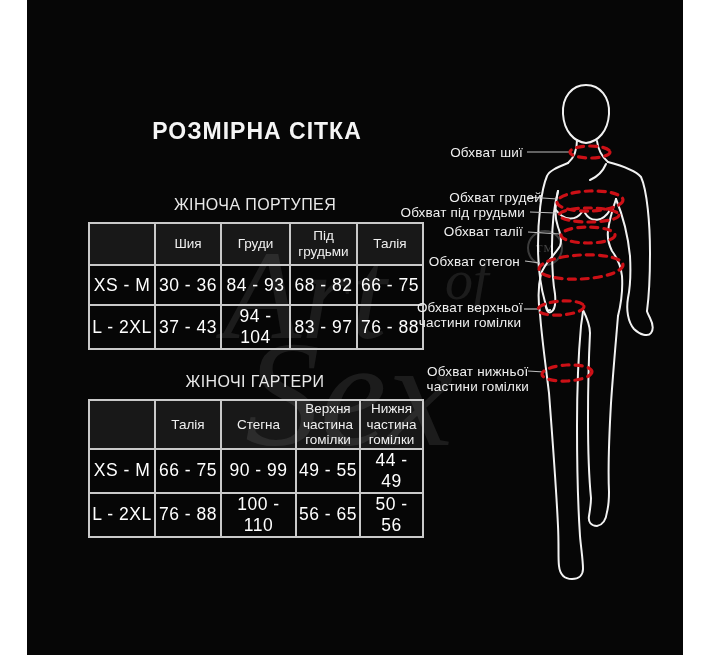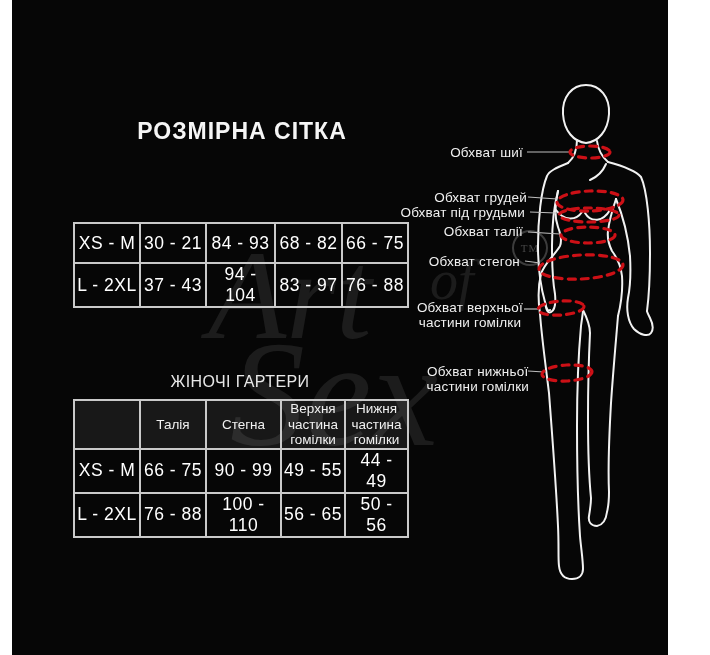--- a/index.html
+++ b/index.html
@@ -2,21 +2,21 @@
 <html><head>
 <meta charset="utf-8">
 <style>
   html,body{margin:0;padding:0;}
   body{
     width:710px;height:655px;position:relative;overflow:hidden;
     background:#ffffff;
     font-family:"Liberation Sans",sans-serif;
   }
   .panel{
-    position:absolute;left:12px;top:0;width:656px;height:655px;
+    position:absolute;left:27px;top:0;width:656px;height:655px;
     background:#060606;overflow:hidden;
   }
   .main-title{
     position:absolute;left:60px;top:118px;width:340px;
     text-align:center;color:#f5f5f5;font-size:23px;font-weight:bold;
     letter-spacing:1px;
   }
   .tbl-title{
     position:absolute;left:61px;width:334px;text-align:center;
     color:#e8e8e8;font-size:16px;letter-spacing:.4px;
@@ -61,32 +61,40 @@
 
 <div class="panel">
 
   <div class="main-title">РОЗМІРНА СІТКА</div>
 
   <div class="watermark wm-art">Art</div>
   <div class="watermark wm-of">of</div>
   <div class="watermark wm-sex">Sex</div>
   <div class="watermark wm-tm">ТМ</div>
 
+  <div class="tbl-title" style="top:196px;">ЖІНОЧА ПОРТУПЕЯ</div>
   <table class="size" style="top:222px;">
     <colgroup>
         <col style="width:66px">
         <col style="width:66px">
         <col style="width:69px">
         <col style="width:67px">
         <col style="width:66px">
       </colgroup>
     <tbody>
+        <tr class="hdr">
+      <th></th>
+      <th>Шия</th>
+      <th>Груди</th>
+      <th>Під грудьми</th>
+      <th>Талія</th>
+    </tr>
     <tr>
       <td>XS - M</td>
-      <td>30 - 21</td>
+      <td>30 - 36</td>
       <td>84 - 93</td>
       <td>68 - 82</td>
       <td>66 - 75</td>
     </tr>
     <tr>
       <td>L - 2XL</td>
       <td>37 - 43</td>
       <td>94 - 104</td>
       <td>83 - 97</td>
       <td>76 - 88</td>
@@ -123,21 +131,21 @@
       <td>76 - 88</td>
       <td>100 - 110</td>
       <td>56 - 65</td>
       <td>50 - 56</td>
     </tr>
   </tbody>
     </table>
 </div>
 
 <div class="mlabel" style="top:145px;right:187px;">Обхват шиї</div>
-<div class="mlabel" style="top:190px;right:183px;">Обхват грудей</div>
+<div class="mlabel" style="top:190px;right:168px;">Обхват грудей</div>
 <div class="mlabel" style="top:205px;right:185px;">Обхват під грудьми</div>
 <div class="mlabel" style="top:224px;right:187px;">Обхват талії</div>
 <div class="mlabel" style="top:254px;right:190px;">Обхват стегон</div>
 <div class="mlabel twoline" style="top:300px;right:187px;">
   <span>Обхват верхньої</span><br>
   <span>частини гомілки</span>
 </div>
 <div class="mlabel twoline" style="top:364px;right:181px;">
   <span>Обхват нижньої</span><br>
   <span>частини гомілки</span>

